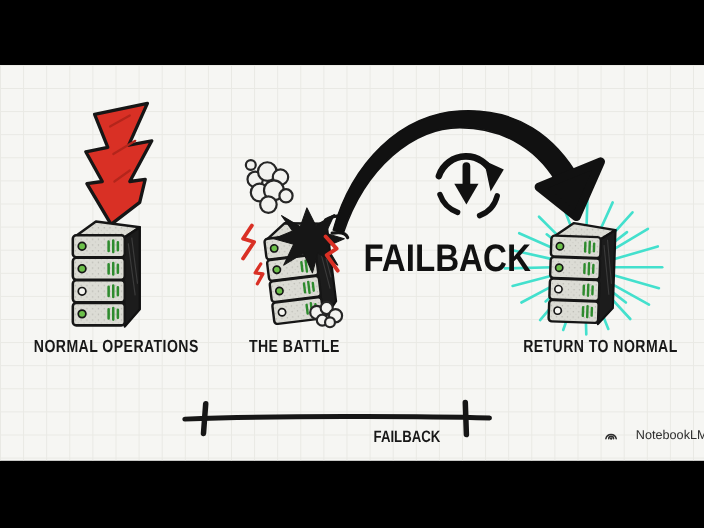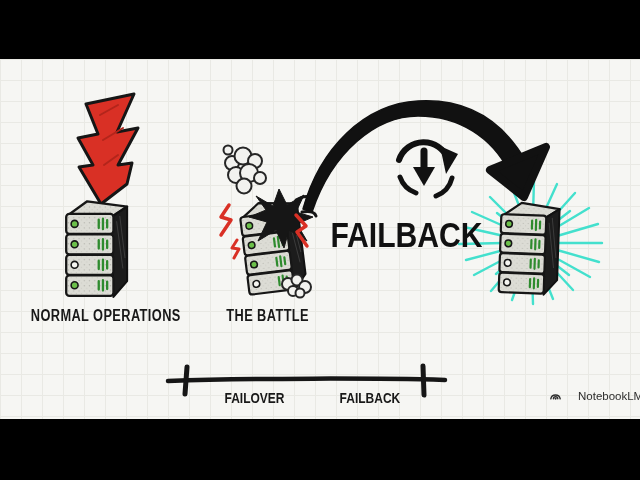--- a/index.html
+++ b/index.html
@@ -160,28 +160,28 @@
       <path d="M423,366 L424,395" stroke-width="5"></path>
     </g>
   </svg>
 
   <div class="caption" style="left:198px;top:308px;width:140px;">
     <span>THE BATTLE</span>
   </div>
   <div class="caption" style="left:12px;top:308px;width:180px;">
     <span>NORMAL OPERATIONS</span>
   </div>
+  <div class="caption" style="left:458px;top:308px;width:160px;">
+    <span>RETURN TO NORMAL</span>
+  </div>
 
   <div class="headline">
     <span>FAILBACK</span>
   </div>
 
-  <div class="tl-label" style="left:205px;top:390px;width:100px;">
-    <span>FAILOVER</span>
-  </div>
   <div class="tl-label" style="left:320px;top:390px;width:100px;">
     <span>FAILBACK</span>
   </div>
 
   <div class="watermark">
     <svg width="13" height="13" viewBox="0 0 13 13">
       <path d="M1.8,9.8 A4.8,4.8 0 0 1 11.2,9.8" fill="none" stroke="#2e2e2e" stroke-width="1.4" stroke-linecap="round"></path>
       <path d="M4.4,9.8 A2.2,2.2 0 0 1 8.8,9.8" fill="none" stroke="#2e2e2e" stroke-width="1.4" stroke-linecap="round"></path>
       <circle cx="6.6" cy="9.6" r="1.1" fill="#2e2e2e"></circle>
     </svg>

